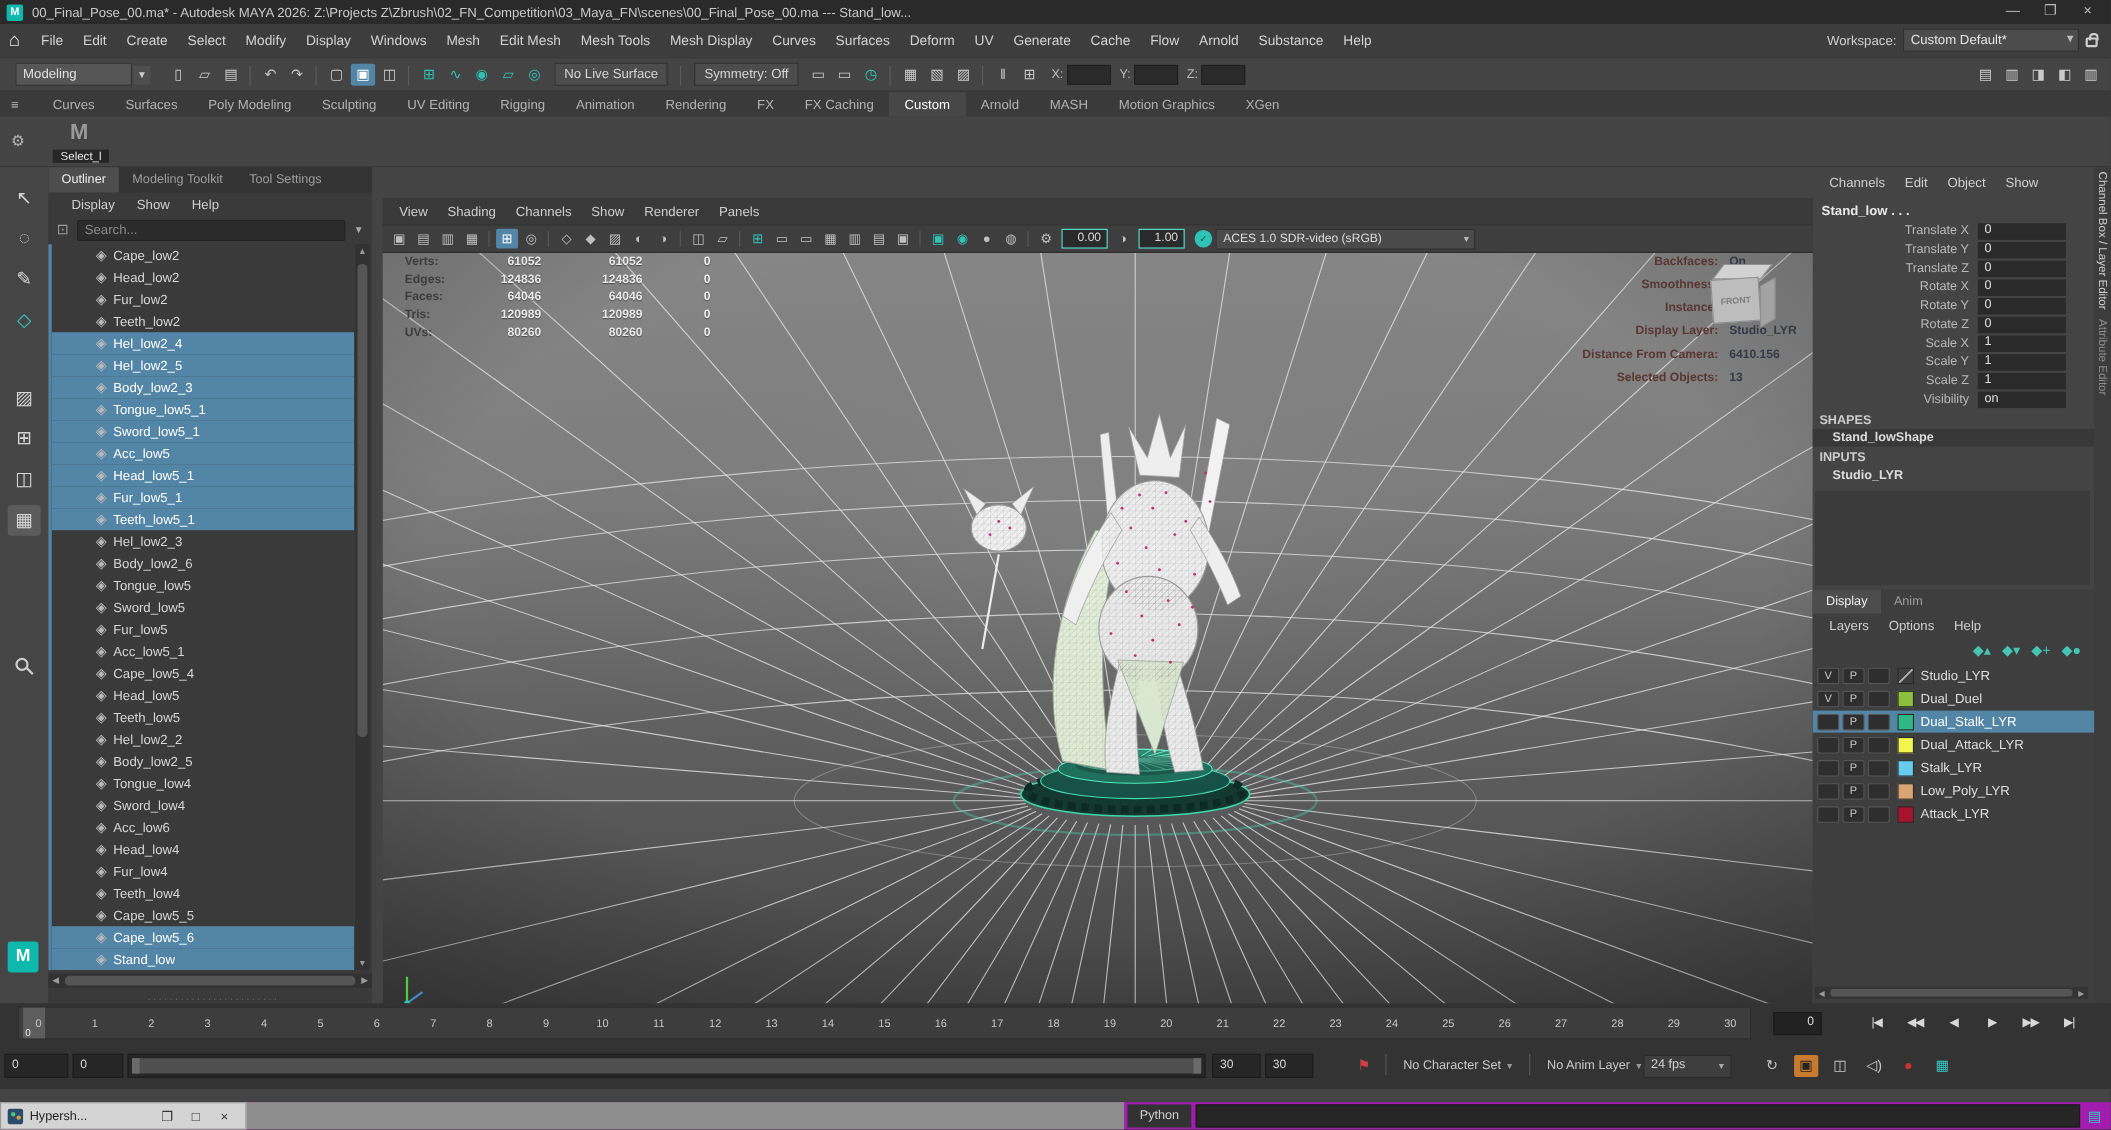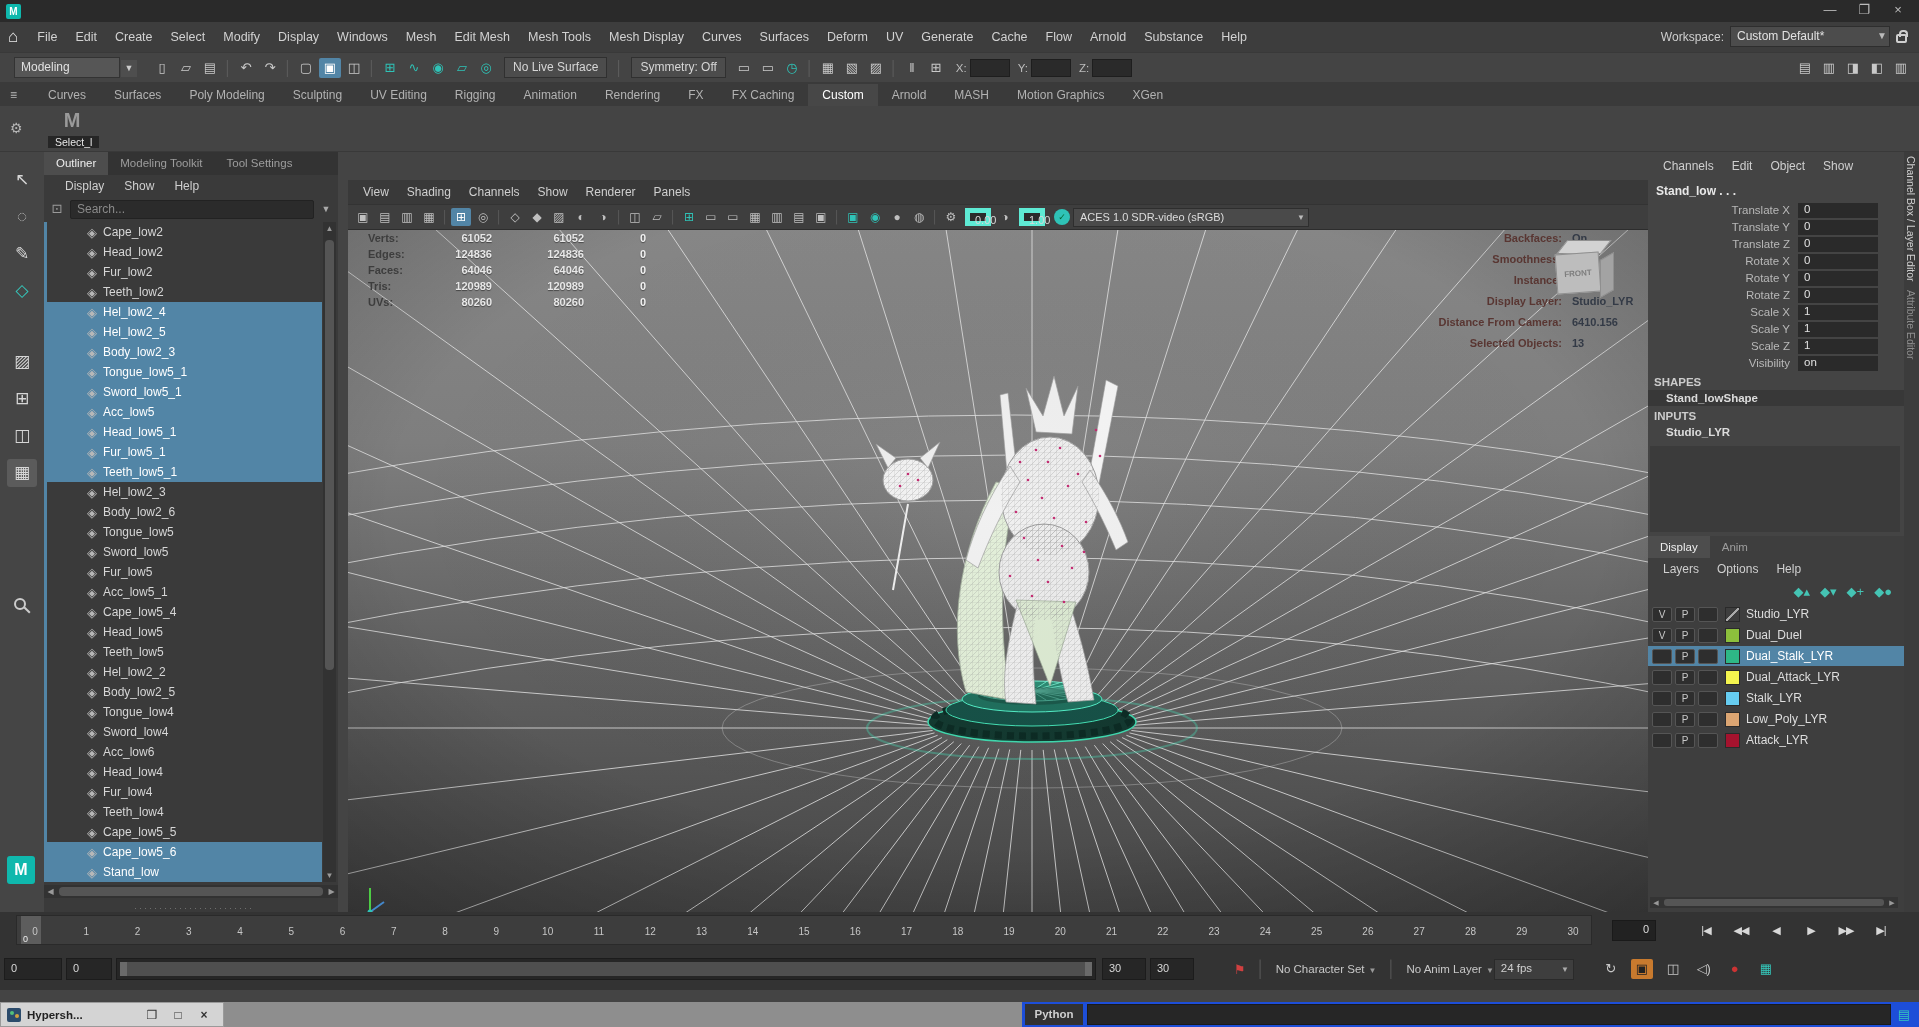--- a/index.html
+++ b/index.html
@@ -116,21 +116,21 @@
   
   #viewport { position:absolute; left:348px; top:0; width:1300px; height:760px; background:#393939;margin-top:28px; }
   #vp-menus { display:flex; height:24px; align-items:center; padding-left:6px; }
   #vp-toolbar { display:flex; height:26px; align-items:center; padding-left:4px; background:#3e3e3e;
                 border-top:1px solid #333; border-bottom:1px solid #2d2d2d; }
   .vpi { width:20px; height:18px; text-align:center; line-height:18px; font-size:12px; color:#bfbfbf;
          margin:0 1px; border-radius:2px; }
   .vpi.teal { color:#2fc3b7; }
   .vpi.active { background:#5285a6; color:#fff; }
   .vpi.sep { width:8px; color:#5c5c5c; }
-  .vp-field { width:26px; height:18px; background:#2a2a2a; border:5px solid #5eead4; color:#d8d8d8;
+  .vp-field { width:42px; height:18px; background:#2a2a2a; border:1px solid #5eead4; color:#d8d8d8;
               font-size:11px; text-align:right; padding:1px 5px; margin:0 3px; }
   #vp-colorspace { width:236px; height:19px; background:#4a4a4a; border:1px solid #2e2e2e; color:#dcdcdc;
                    font-size:11px; padding:2px 6px; margin-left:3px; white-space:nowrap; overflow:hidden; position:relative; }
   #vp-colorspace .dd { position:absolute; right:3px; top:4px; font-size:8px; color:#bbb; }
   .cm-dot { width:16px; height:16px; border-radius:50%; background:#2fc3b7; color:#063; font-size:9px;
             text-align:center; line-height:16px; margin-left:6px; }
   #vp-canvas { position:absolute; left:0; top:50px; width:1300px; height:710px; overflow:hidden;
                background:linear-gradient(#868686 0%, #7e7e7e 30%, #636363 58%, #424242 100%); }
   #scene { position:absolute; left:0; top:0; }
 
@@ -229,21 +229,21 @@
   #fps-box { width:80px; height:21px; background:#3e3e3e; border:1px solid #2a2a2a;
              font-size:11.5px; color:#d0d0d0; padding:2px 6px; position:relative; }
   #fps-box .dd { position:absolute; right:4px; top:5px; font-size:8px; color:#aaa; }
   #range-icons { display:flex; margin-left:26px; gap:9px; align-items:center; }
   .ricon { width:22px; height:20px; text-align:center; line-height:20px; font-size:13px; color:#c6c6c6; border-radius:2px; }
   .ricon.orange { background:#c87a2e; color:#222; }
   .ricon.red { color:#cc3333; }
   .ricon.teal { color:#35c8bc; }
 
   
-  #bottombar { position:absolute; left:0; top:1002px; width:1919px; height:25px; background:#1d4ed8;font-weight:bold; }
+  #bottombar { position:absolute; left:0; top:1002px; width:1919px; height:25px; background:#a21caf; }
   #bb-left { position:absolute; left:0; top:0; width:1022px; height:25px; background:#8e8e8e; }
   #hypershade-bar { position:absolute; left:0; top:0; width:224px; height:25px; background:#d4d4d4;
                     border:1px solid #9a9a9a; display:flex; align-items:center; padding:0 6px; }
   .hs-icon { width:14px; height:14px; background:#2b4b6b; border-radius:2px; position:relative; margin-right:6px; }
   .hs-icon::after { content:''; position:absolute; left:3px; top:3px; width:4px; height:4px;
                     background:#53c07a; border-radius:50%; box-shadow:5px 3px 0 #d0a040; }
   #hs-title { font-size:11.5px; color:#222; flex:1; }
   .hs-btn { width:26px; text-align:center; font-size:12px; color:#333; }
   #cmdline { position:absolute; left:1022px; top:0; width:897px; height:25px; display:flex; align-items:center; }
   #cmd-lang { width:58px; height:21px; background:#323232; color:#cfcfcf; font-size:11.5px;
@@ -252,20 +252,21 @@
   #help-icon { width:18px; height:18px; text-align:center; line-height:18px; color:#35c8bc;
                font-size:13px; margin-right:6px; }
 </style>
 </head>
 <body>
 
 <div id="root">
 
   <header id="titlebar">
     <span class="maya-badge">M</span>
+    <span id="title-text">00_Final_Pose_00.ma* - Autodesk MAYA 2026: Z:\Projects Z\Zbrush\02_FN_Competition\03_Maya_FN\scenes\00_Final_Pose_00.ma   ---   Stand_low...</span>
     <div id="win-btns">
       <span class="winbtn">—</span>
       <span class="winbtn">❐</span>
       <span class="winbtn">×</span>
     </div>
   </header>
 
   <nav id="menubar">
     <span class="home-icon">⌂</span>
     <div id="menubar-items">

